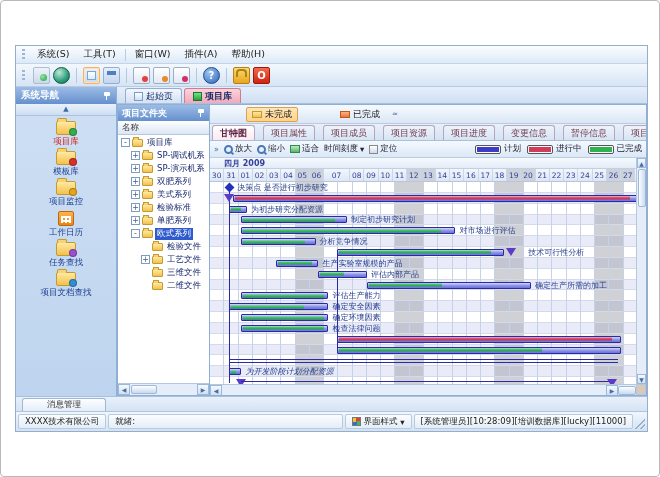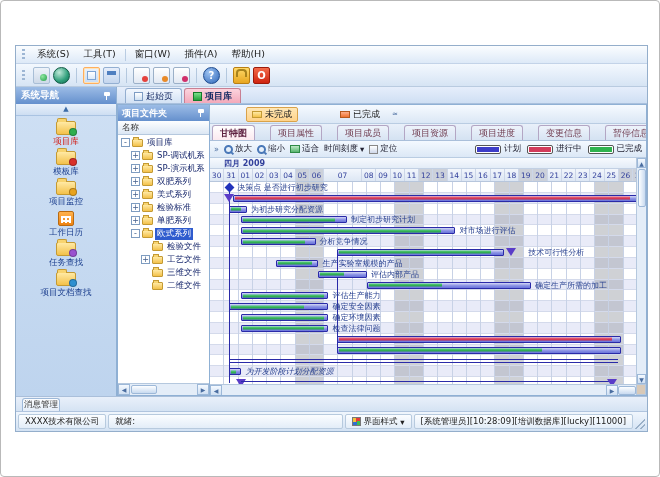--- a/index.html
+++ b/index.html
@@ -81,21 +81,21 @@
   .sc-thumb { height:9px; background:linear-gradient(#fdfeff,#c8daf0); border:1px solid #9db8d8; border-radius:2px; }
 
   
   .right-panel { flex:1; display:flex; flex-direction:column; overflow:hidden; border:1px solid #8fb0d4; border-left:none; background:#eef4fb; }
   .filter-bar { height:19px; display:flex; align-items:center; gap:4px; padding-left:4px; background:linear-gradient(#f6faff,#dbe7f5); border-bottom:1px solid #b9cce2; }
   .filter-btn { height:15px; display:flex; align-items:center; gap:3px; font-size:9px; color:#222; padding:0 5px; border:1px solid transparent; border-radius:2px;margin-left:32px; }
   .filter-btn.active { background:linear-gradient(#ffe7b6,#ffd38a); border-color:#d9a24a; }
   .fold-ic { width:10px; height:7px; background:linear-gradient(#ffe9a4,#f3c14a); border:1px solid #c49a33; position:relative; }
   .fold-ic.red { background:linear-gradient(#ffb08a,#ef7330); border-color:#b65a1e; }
   .chev2 { font-size:7px; color:#4a6da0; margin-left:2px; }
-  .detail-tabs { height:17px; display:flex; align-items:flex-end; padding-left:2px; gap:15px; background:linear-gradient(#e9f0fa,#d4e2f2); border-bottom:1px solid #aabfda; }
+  .detail-tabs { height:17px; display:flex; align-items:flex-end; padding-left:2px; gap:8px; background:linear-gradient(#e9f0fa,#d4e2f2); border-bottom:1px solid #aabfda; }
   .dtab { height:15px; display:flex; align-items:center; font-size:9px; color:#703c50; padding:0 7px; border:1px solid #b3a6c4; border-bottom:none; border-radius:3px 3px 0 0; background:linear-gradient(#eef3fb,#d8e4f3); white-space:nowrap; }
   .dtab.active { background:linear-gradient(#fff,#fbe9ef); font-weight:bold; color:#5d2040; }
   .gantt-toolbar { height:17px; display:flex; align-items:center; gap:5px; font-size:8.5px; color:#223; padding:0 4px; background:linear-gradient(#f4f9ff,#dce8f6); border-bottom:1px solid #b9cce2; }
   .gt-ovf { color:#4a6da0; font-size:8px; }
   .gt-btn { display:flex; align-items:center; gap:2px; white-space:nowrap; }
   .mag { width:9px; height:9px; border:2px solid #4a78b8; border-radius:50%; position:relative; }
   .mag::after{content:"";position:absolute;width:4px;height:2px;background:#4a78b8;transform:rotate(45deg);right:-3px;bottom:-2px;}
   .fit-ic { width:10px; height:8px; border:1px solid #2f8a46; background:linear-gradient(#bfe9c6,#57b56e); }
   .loc-ic { width:9px; height:9px; border:1px solid #888; background:linear-gradient(#fff,#cfd8ea); }
   .legend { margin-left:auto; display:flex; align-items:center; gap:6px; }
@@ -124,21 +124,21 @@
   .g-conn { position:absolute; width:1px; background:#2a2aa8; }
   .v-scroll { position:absolute; right:0; top:0; bottom:11px; width:10px; background:#e4edf8; border-left:1px solid #b5c8de; display:flex; flex-direction:column; }
   .v-scroll .sc-btn { width:9px; height:10px; }
   .v-thumb { width:8px; height:38px; margin:1px auto; background:linear-gradient(90deg,#fdfeff,#c8daf0); border:1px solid #9db8d8; border-radius:2px; }
   .h-scroll { position:absolute; left:0; right:10px; bottom:0; height:11px; background:#e4edf8; border-top:1px solid #b5c8de; display:flex; align-items:center; }
   .h-scroll .spacer { flex:1; }
   .corner { position:absolute; right:0; bottom:0; width:10px; height:11px; background:#d8c9b8; border:1px solid #b5c8de; }
 
   
   .msg-row { height:15px; background:linear-gradient(#e9f0fa,#d5e3f3); display:flex; align-items:flex-end; padding-left:6px; border-top:1px solid #aabfda; }
-  .msg-tab { height:13px; font-size:8.5px; color:#333; padding:0 1px; background:linear-gradient(#fdfeff,#e4edf8); border:1px solid #9db8d8; border-bottom:none; border-radius:3px 3px 0 0; display:flex; align-items:center; }
+  .msg-tab { height:13px; font-size:8.5px; color:#333; padding:0 24px; background:linear-gradient(#fdfeff,#e4edf8); border:1px solid #9db8d8; border-bottom:none; border-radius:3px 3px 0 0; display:flex; align-items:center; }
   .statusbar { height:20px; background:linear-gradient(#f0f6fd,#d3e2f3); border-top:1px solid #b0c4de; display:flex; align-items:center; font-size:8.5px; color:#222; padding:0 2px; gap:2px; }
   .st-seg { height:15px; display:flex; align-items:center; padding:0 6px; border:1px solid #b7cade; border-radius:2px; background:linear-gradient(#fbfdff,#e3edf8); white-space:nowrap; }
   .st-ready { flex:1; justify-content:flex-start; }
   .style-ic { width:9px; height:9px; background:conic-gradient(#e43b3b 0 25%,#3bbf52 0 50%,#2f6fd2 0 75%,#f2c23a 0); border:1px solid #777; margin-right:3px; }
   .st-grip { width:10px; height:14px; background:
       linear-gradient(135deg,transparent 55%,#9ab0c8 55% 65%,transparent 65% 75%,#9ab0c8 75% 85%,transparent 85%); }
 </style>
 </head>
 <body>
 
@@ -379,21 +379,21 @@
               <div class="g-month">四月 2009</div>
               <div class="g-days" id="g-days">
                   <div class="g-day" style="width: 14.2667px;">30</div>
                   <div class="g-day" style="width: 14.2667px;">31</div>
                   <div class="g-day" style="width: 14.2667px;">01</div>
                   <div class="g-day" style="width: 14.2667px;">02</div>
                   <div class="g-day" style="width: 14.2667px;">03</div>
                   <div class="g-day" style="width: 14.2667px;">04</div>
                   <div class="g-day wk" style="width: 14.2667px;">05</div>
                   <div class="g-day wk" style="width: 14.2667px;">06</div>
-                  <div class="g-day" style="width: 38px;">07</div>
+                  <div class="g-day" style="width: 26px;">07</div>
                   <div class="g-day" style="width: 14.2667px;">08</div>
                   <div class="g-day" style="width: 14.2667px;">09</div>
                   <div class="g-day" style="width: 14.2667px;">10</div>
                   <div class="g-day" style="width: 14.2667px;">11</div>
                   <div class="g-day wk" style="width: 14.2667px;">12</div>
                   <div class="g-day wk" style="width: 14.2667px;">13</div>
                   <div class="g-day" style="width: 14.2667px;">14</div>
                   <div class="g-day" style="width: 14.2667px;">15</div>
                   <div class="g-day" style="width: 14.2667px;">16</div>
                   <div class="g-day" style="width: 14.2667px;">17</div>

